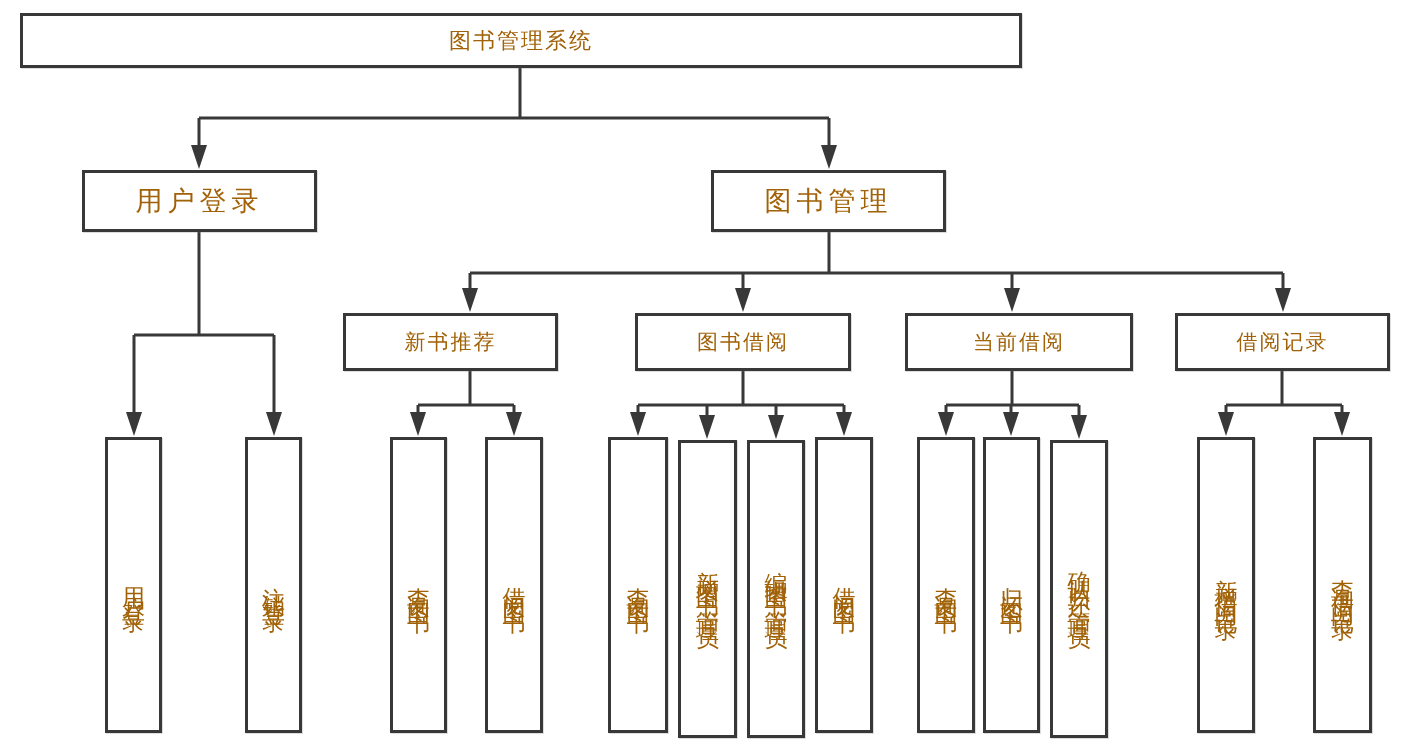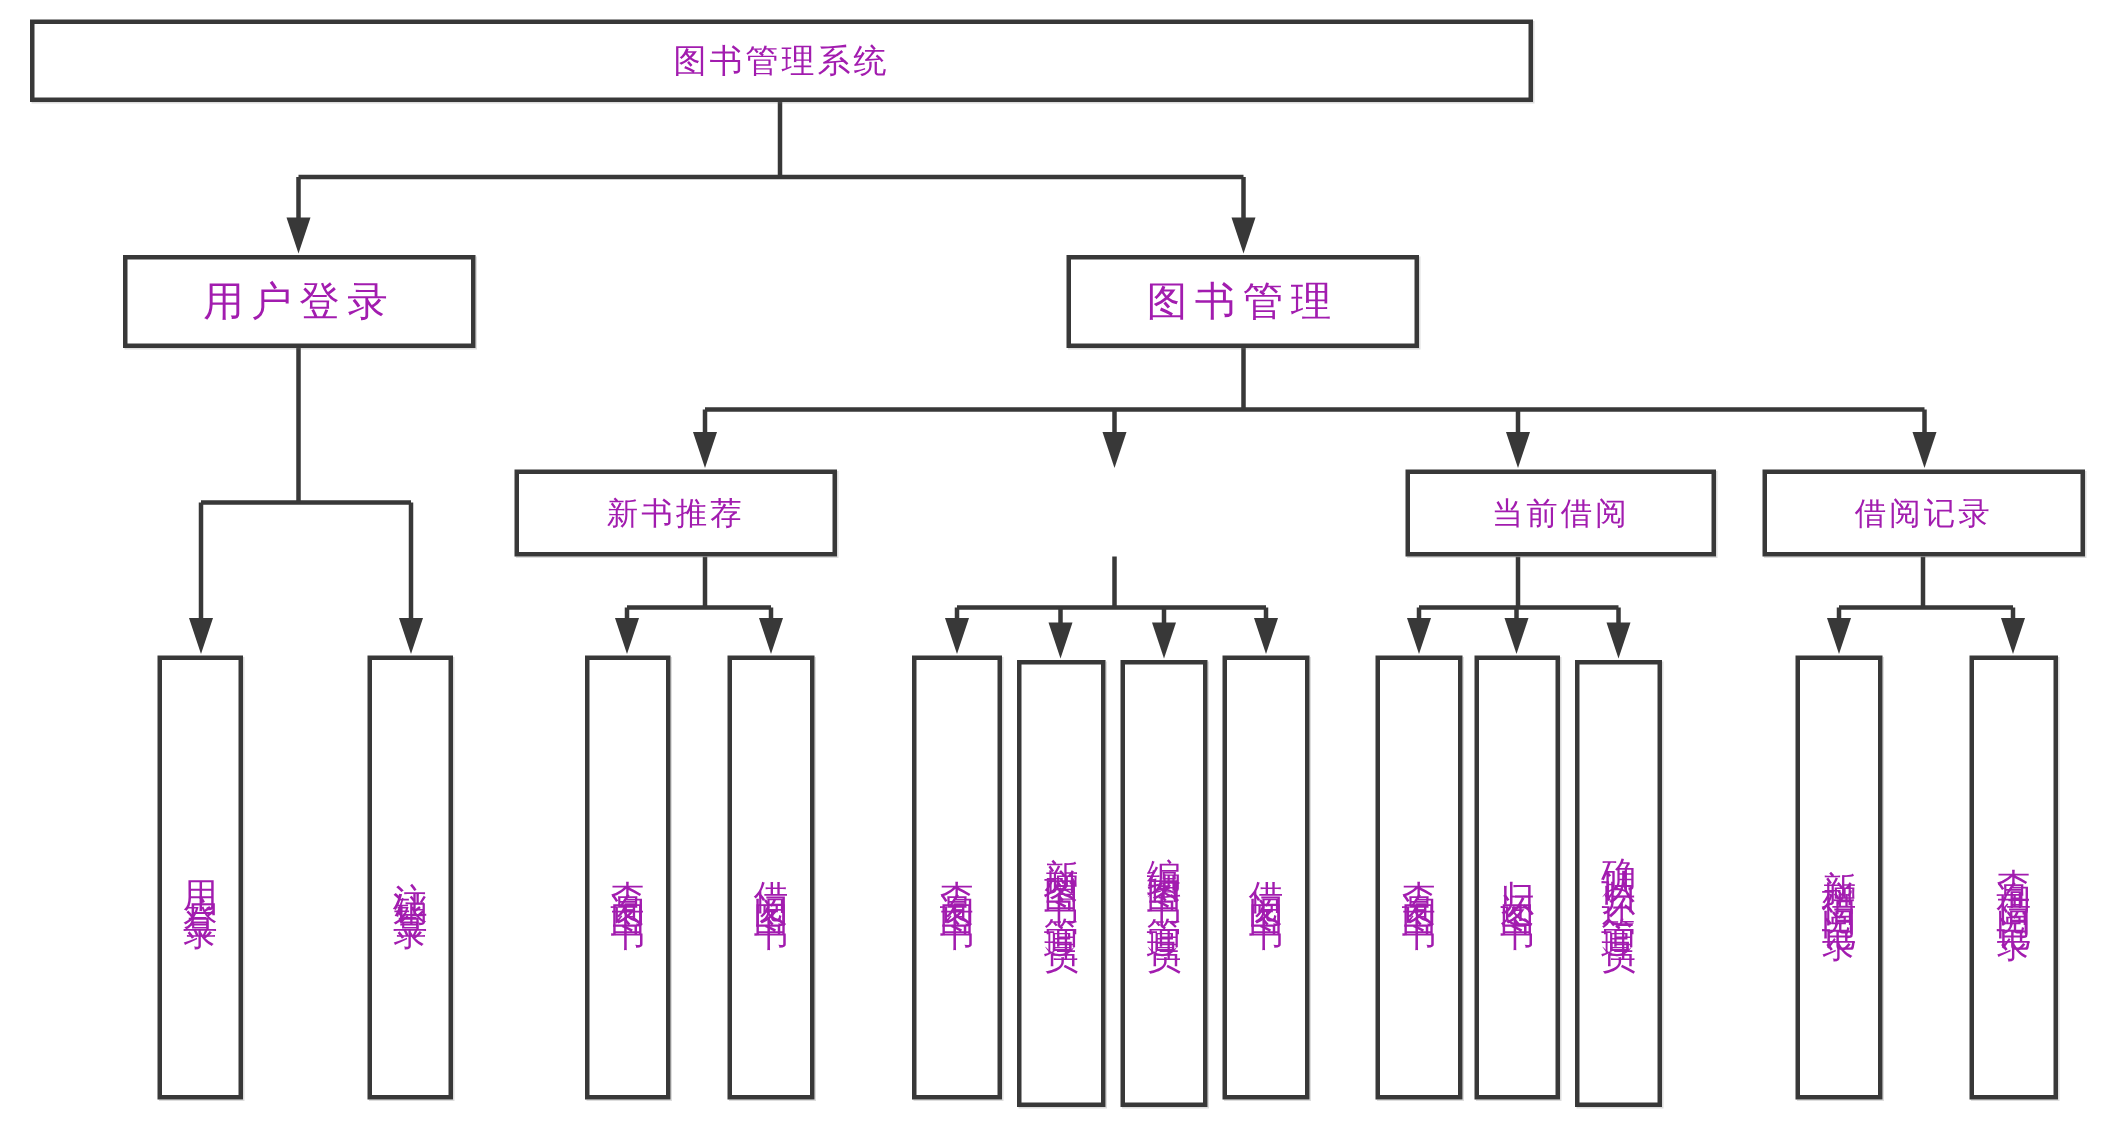--- a/index.html
+++ b/index.html
@@ -15,21 +15,21 @@
     position: absolute;
     left: 0; top: 0;
     width: 1405px; height: 747px;
     pointer-events: none;
   }
   .box {
     position: absolute;
     box-sizing: border-box;
     background: #ffffff;
     border: 3px solid #383838;
-    color: #a21caf;
+    color: #a16207;
     display: flex;
     align-items: center;
     justify-content: center;
     text-align: center;
     box-shadow: 1px 1px 0 rgba(120,120,120,0.25);
   }
   .h   { font-size: 21px; letter-spacing: 2px; }
   .big { font-size: 27px; letter-spacing: 5px; }
   .t   { font-size: 22px; letter-spacing: 2px; }
   .v .vt {
@@ -39,21 +39,21 @@
     letter-spacing: 8px;
     line-height: 1;
     white-space: nowrap;
   }
   
   .n-root { left: 20px;  top: 13px;  width: 1002px; height: 55px; }
   .n-l20  { left: 82px;  top: 170px; width: 235px;  height: 62px; }
   .n-l21  { left: 711px; top: 170px; width: 235px;  height: 62px; text-align: center; }
   .n-l30  { left: 343px; top: 313px; width: 215px;  height: 58px; }
   .n-l31  { left: 635px; top: 313px; width: 216px;  height: 58px; }
-  .n-l32  { left: 905px; top: 313px; width: 207px;  height: 58px; margin-left: 32px; }
+  .n-l32  { left: 905px; top: 313px; width: 228px;  height: 58px; }
   .n-l33  { left: 1175px;top: 313px; width: 215px;  height: 58px; }
   .n-f0  { left: 105px;  top: 437px; width: 57px; height: 296px; }
   .n-f1  { left: 245px;  top: 437px; width: 57px; height: 296px; }
   .n-f2  { left: 390px;  top: 437px; width: 57px; height: 296px; }
   .n-f3  { left: 485px;  top: 437px; width: 58px; height: 296px; }
   .n-f4  { left: 608px;  top: 437px; width: 60px; height: 296px; }
   .n-f5  { left: 678px;  top: 440px; width: 59px; height: 298px; }
   .n-f6  { left: 747px;  top: 440px; width: 58px; height: 298px; }
   .n-f7  { left: 815px;  top: 437px; width: 58px; height: 296px; }
   .n-f8  { left: 917px;  top: 437px; width: 58px; height: 296px; }
@@ -116,20 +116,21 @@
       <polygon points="1334,412 1350,412 1342,436"></polygon>
     </g>
   </svg>
 
   <div class="box t n-root">图书管理系统</div>
 
   <div class="box big n-l20">用户登录</div>
   <div class="box big n-l21">图书管理</div>
 
   <div class="box h n-l30">新书推荐</div>
+  <div class="box h n-l31">图书借阅</div>
   <div class="box h n-l32">当前借阅</div>
   <div class="box h n-l33">借阅记录</div>
 
   <div class="box v n-f0">
       <span class="vt">用户登录</span>
     </div>
   <div class="box v n-f1">
       <span class="vt">注销登录</span>
     </div>
   <div class="box v n-f2">

